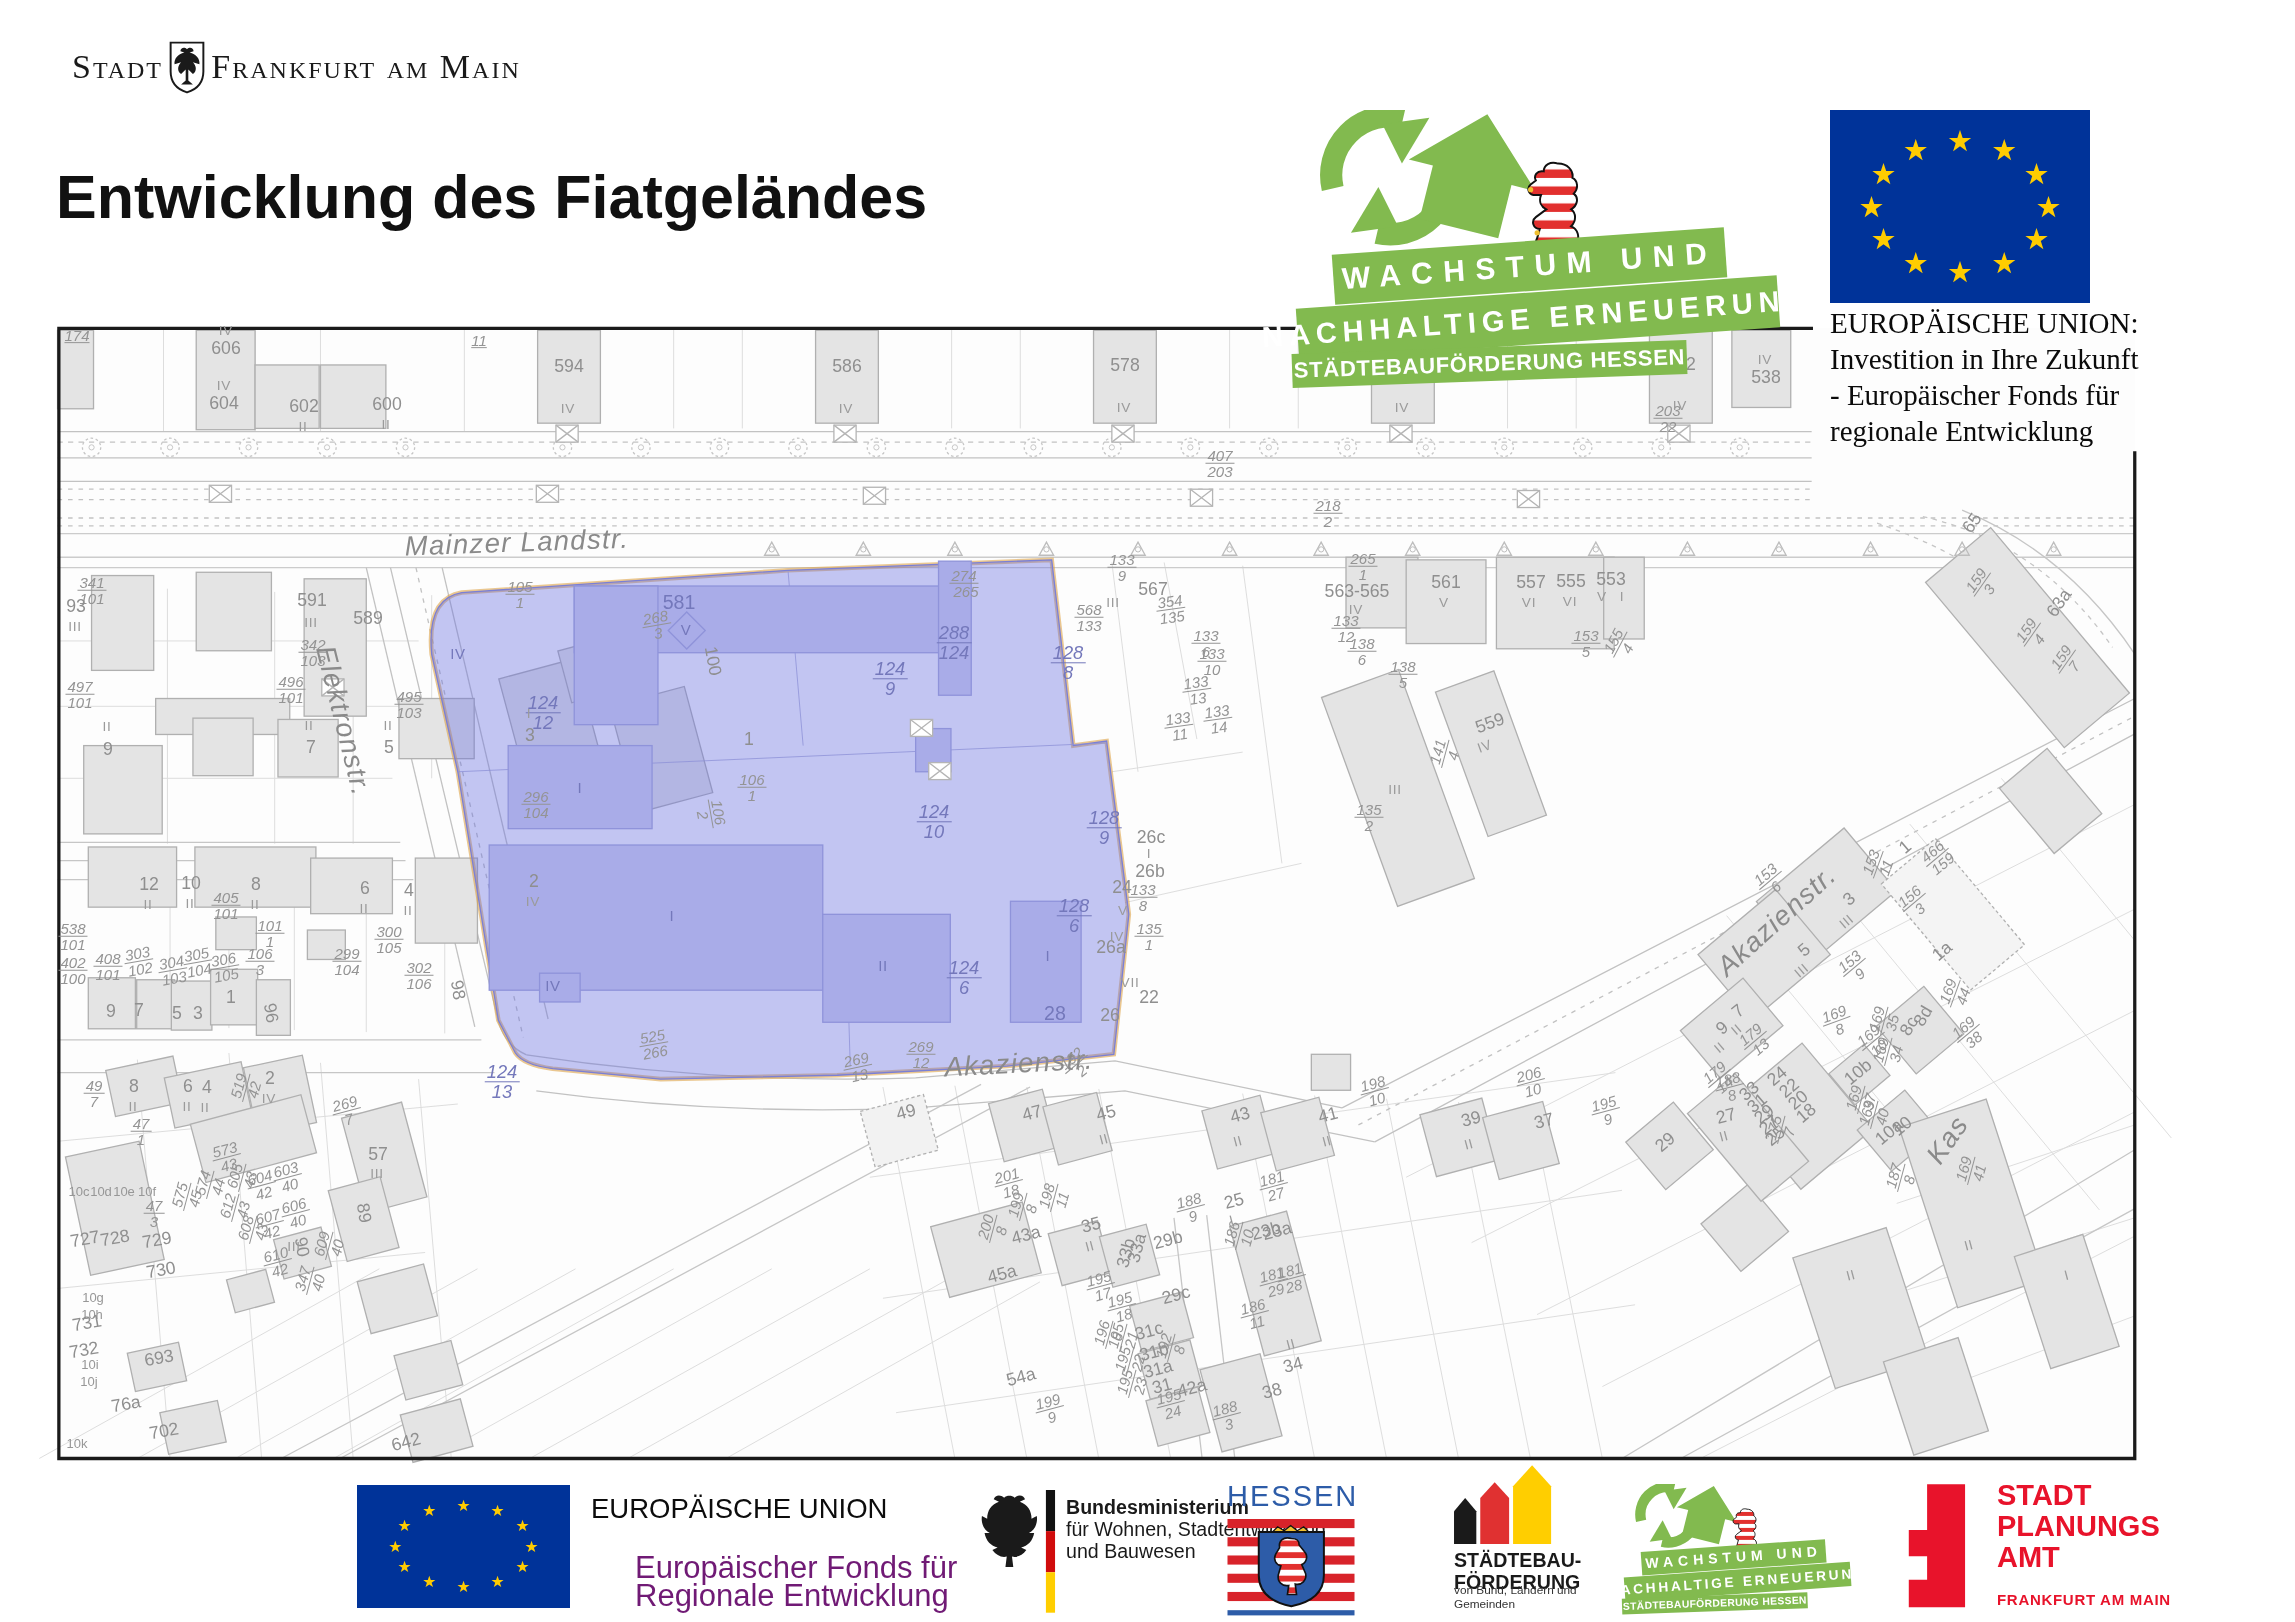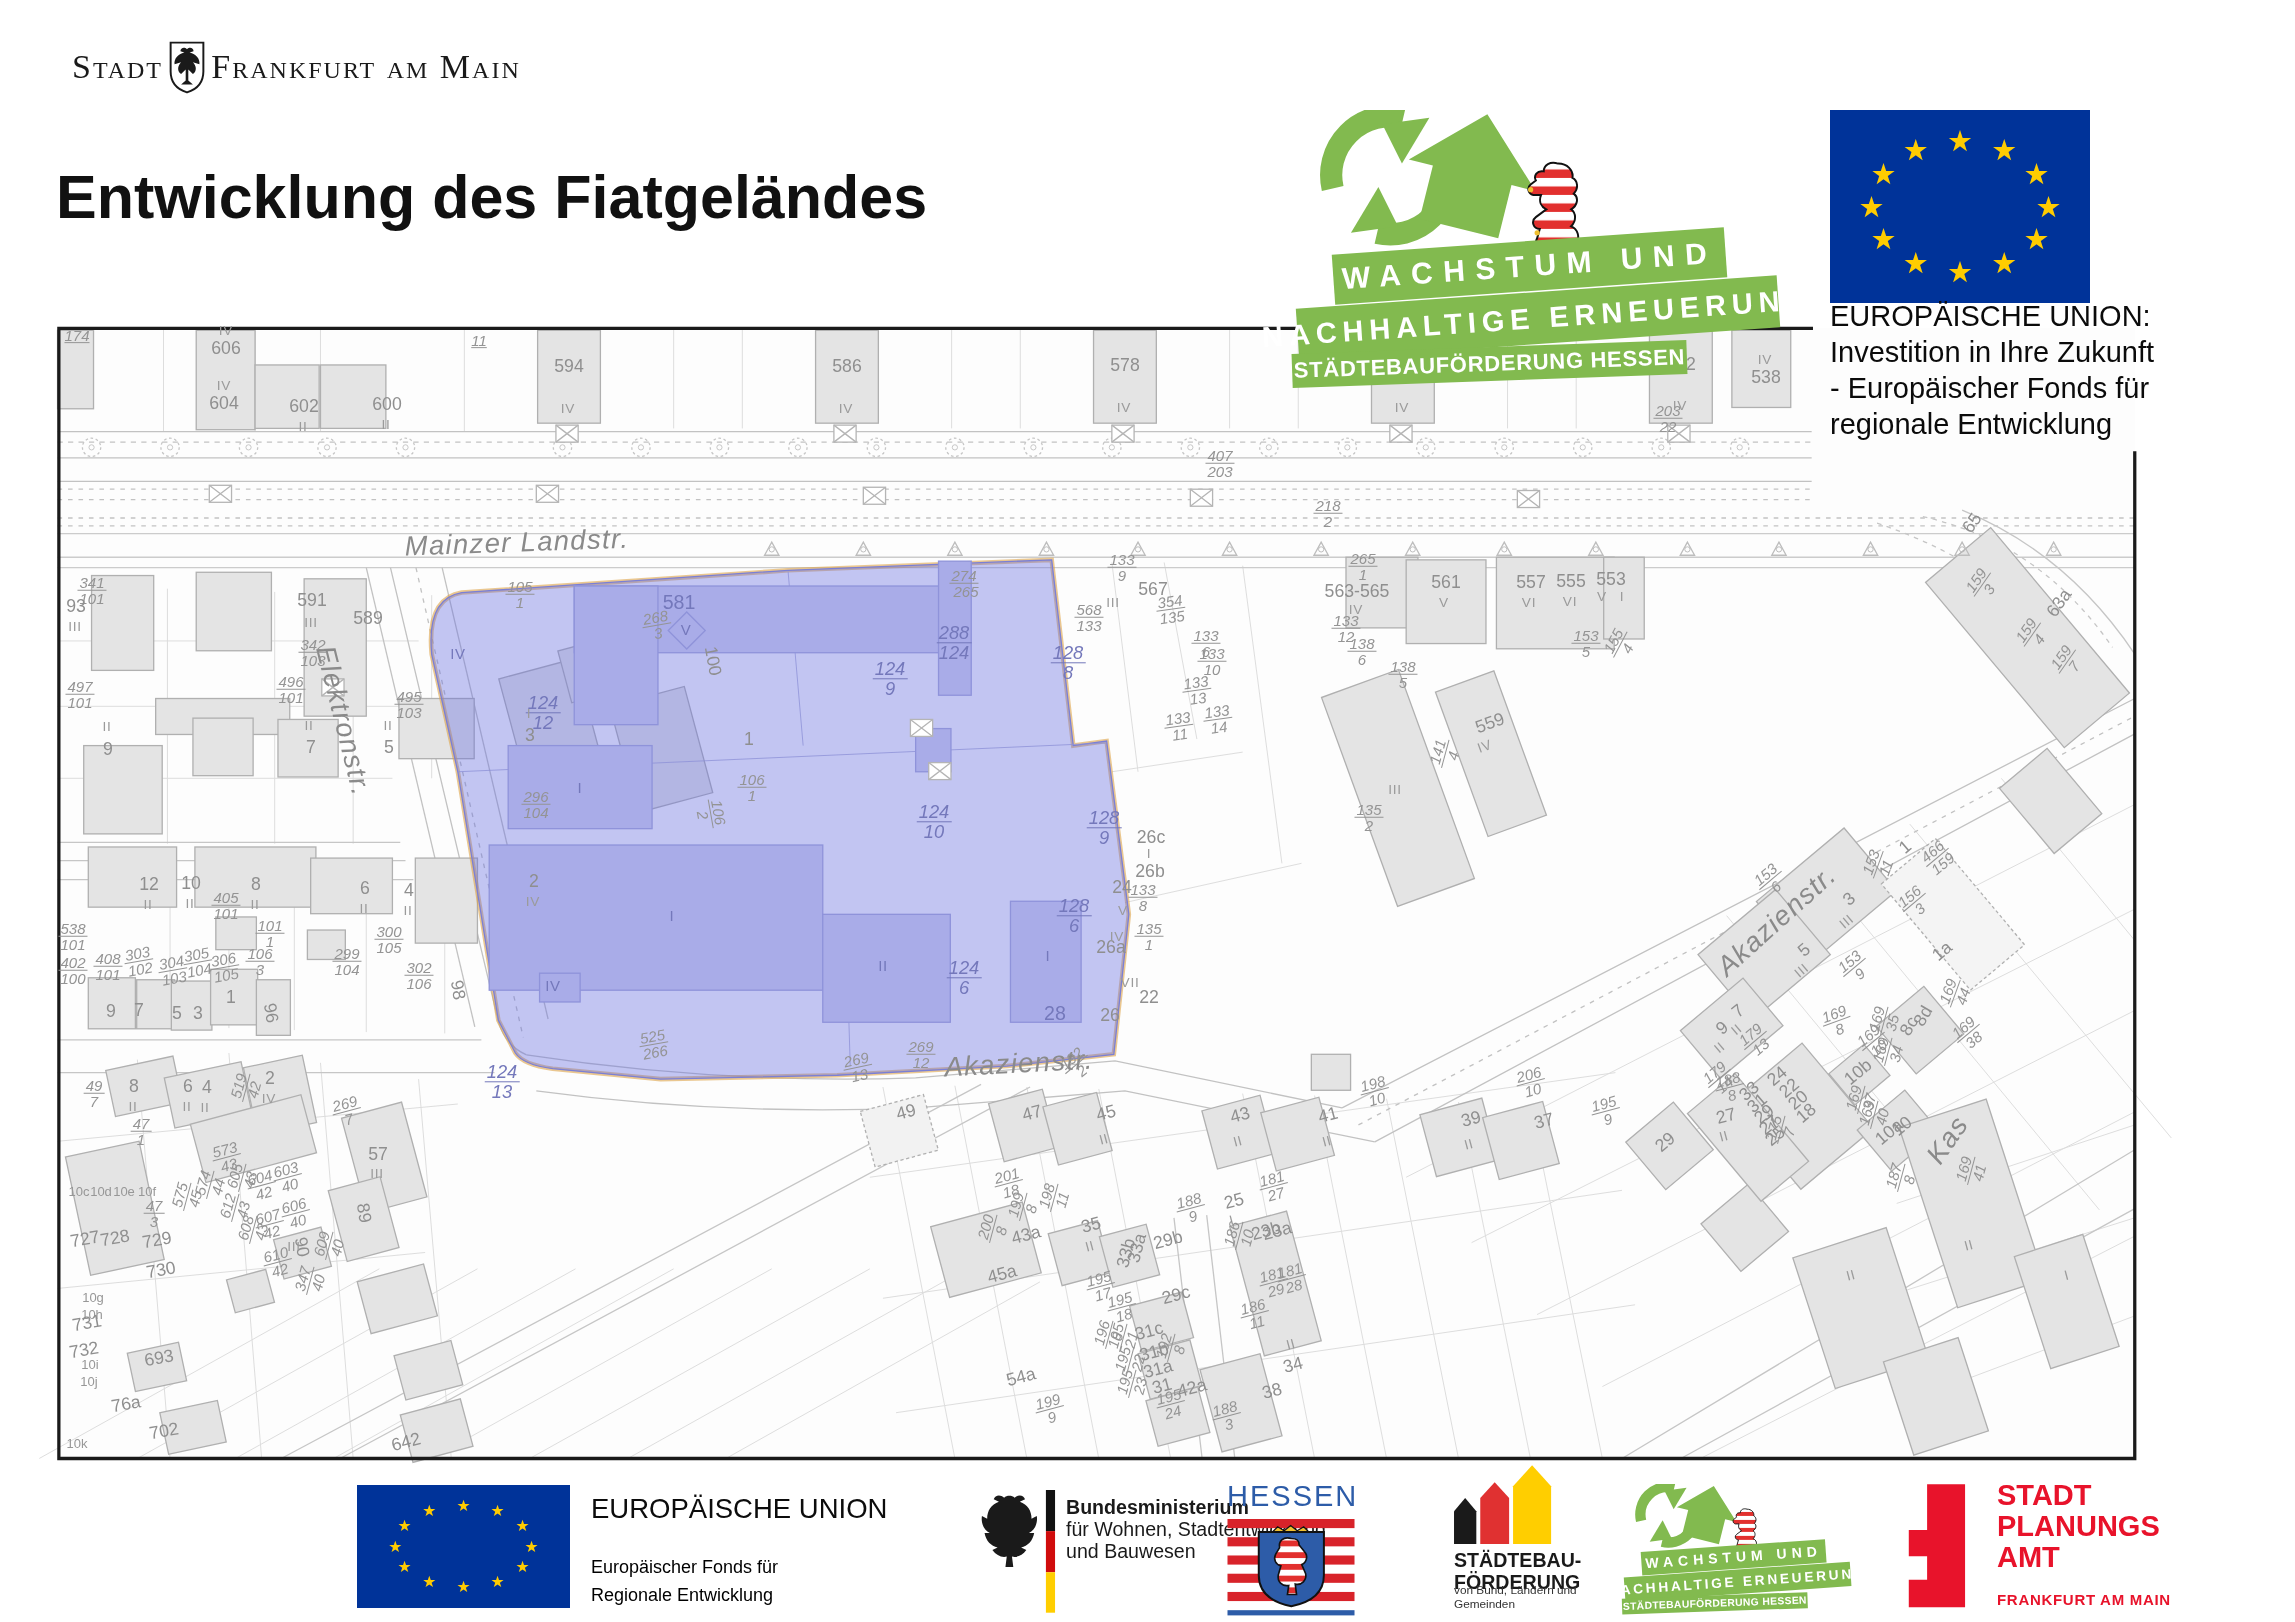--- a/index.html
+++ b/index.html
@@ -32,21 +32,21 @@
   .ml.r {font-size:13.7px;color:#9b9b9b;letter-spacing:0.7px;}
   .ml.f {font-size:15px;font-style:italic;color:#949494;}
   .ml.u {font-size:15px;font-style:italic;color:#949494;text-decoration:underline;}
   .ml.sn{font-size:19.6px;color:#7478bb;}
   .ml.sf{font-size:18.3px;font-style:italic;color:#7478bb;}
   .ml.sr{font-size:15px;color:#7478bb;letter-spacing:0.7px;}
   .fr-n{display:block;border-bottom:1.3px solid;padding:0 2px;line-height:1.0;}
   .fr-d{display:block;line-height:1.1;}
   
   .f-title{font-size:27.5px;color:#0c0c0c;}
-  .f-sub{font-size:18px;line-height:27.5px;color:#000000;}
+  .f-sub{font-size:31px;line-height:27.5px;color:#701a75;margin-left:44px;}
   .bund-txt{position:absolute;left:1066px;top:1496px;font-size:19.6px;line-height:22px;color:#1a1a1a;}
   .hessen-name{position:absolute;left:1227px;top:1480px;font-size:29px;letter-spacing:2px;color:#2d5ca8;}
   .stb-txt{position:absolute;left:1454px;top:1550px;font-size:19.6px;font-weight:bold;line-height:21.6px;color:#1a1a1a;}
   .stb-sub{position:absolute;left:1454px;top:1583px;font-size:11.8px;line-height:14.4px;color:#333;}
   .amt-txt{position:absolute;left:1997px;top:1480px;font-size:29px;font-weight:bold;line-height:31px;color:var(--red);}
   .amt-sub{position:absolute;left:1997px;top:1591px;font-size:15px;font-weight:bold;color:var(--red);letter-spacing:0.7px;}
 </style>
 </head>
 <body>
 
@@ -1017,21 +1017,21 @@
         <span class="star" style="left: 84%; top: 50%; font-size: var(--ss);">★</span>
         <span class="star" style="left: 79.4449%; top: 67%; font-size: var(--ss);">★</span>
         <span class="star" style="left: 67%; top: 79.4449%; font-size: var(--ss);">★</span>
         <span class="star" style="left: 50%; top: 84%; font-size: var(--ss);">★</span>
         <span class="star" style="left: 33%; top: 79.4449%; font-size: var(--ss);">★</span>
         <span class="star" style="left: 20.5551%; top: 67%; font-size: var(--ss);">★</span>
         <span class="star" style="left: 16%; top: 50%; font-size: var(--ss);">★</span>
         <span class="star" style="left: 20.5551%; top: 33%; font-size: var(--ss);">★</span>
         <span class="star" style="left: 33%; top: 20.5551%; font-size: var(--ss);">★</span>
       </div>
-    <div class="eu-text" style="left:1830px;top:298px;">
+    <div class="eu-text" style="left:1830px;top:305px;font-family:Liberation Serif, serif;">
       <div>EUROPÄISCHE UNION:</div>
       <div>Investition in Ihre Zukunft</div>
       <div>- Europäischer Fonds für</div>
       <div>regionale Entwicklung</div>
     </div>
   </div>
 
   <div>
     <div class="euflag eu-stars" style="left:357px;top:1485px;width:213px;height:123px;--ss:15.7px;">
         <span class="star" style="left: 50%; top: 17%; font-size: var(--ss);">★</span>

